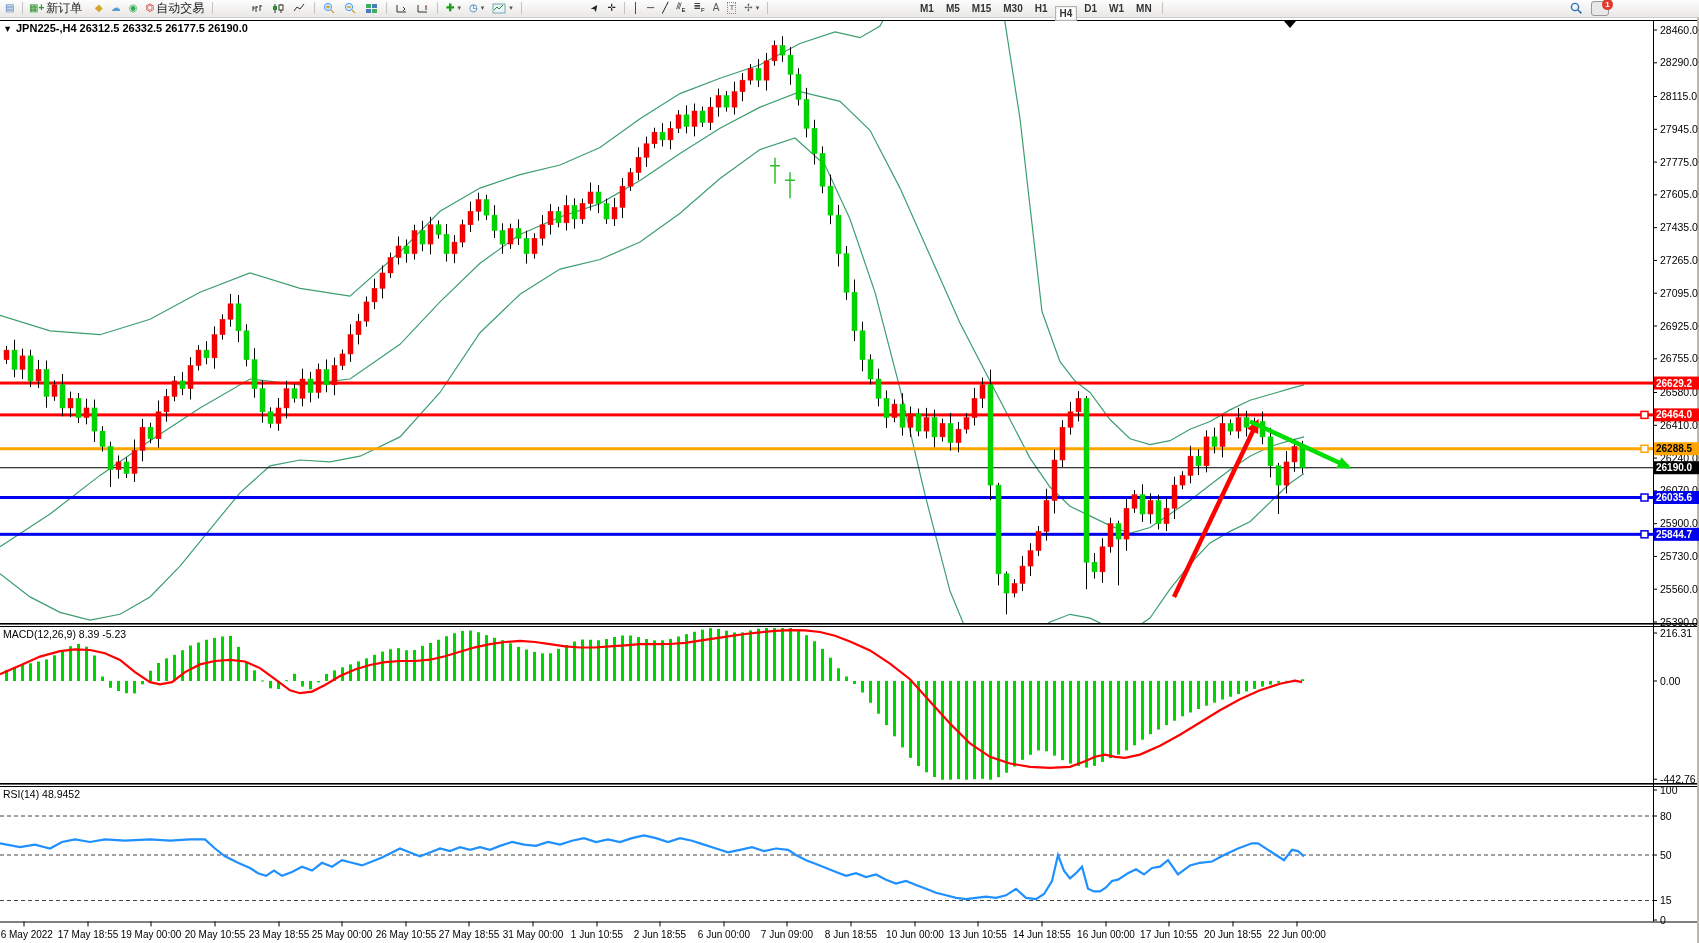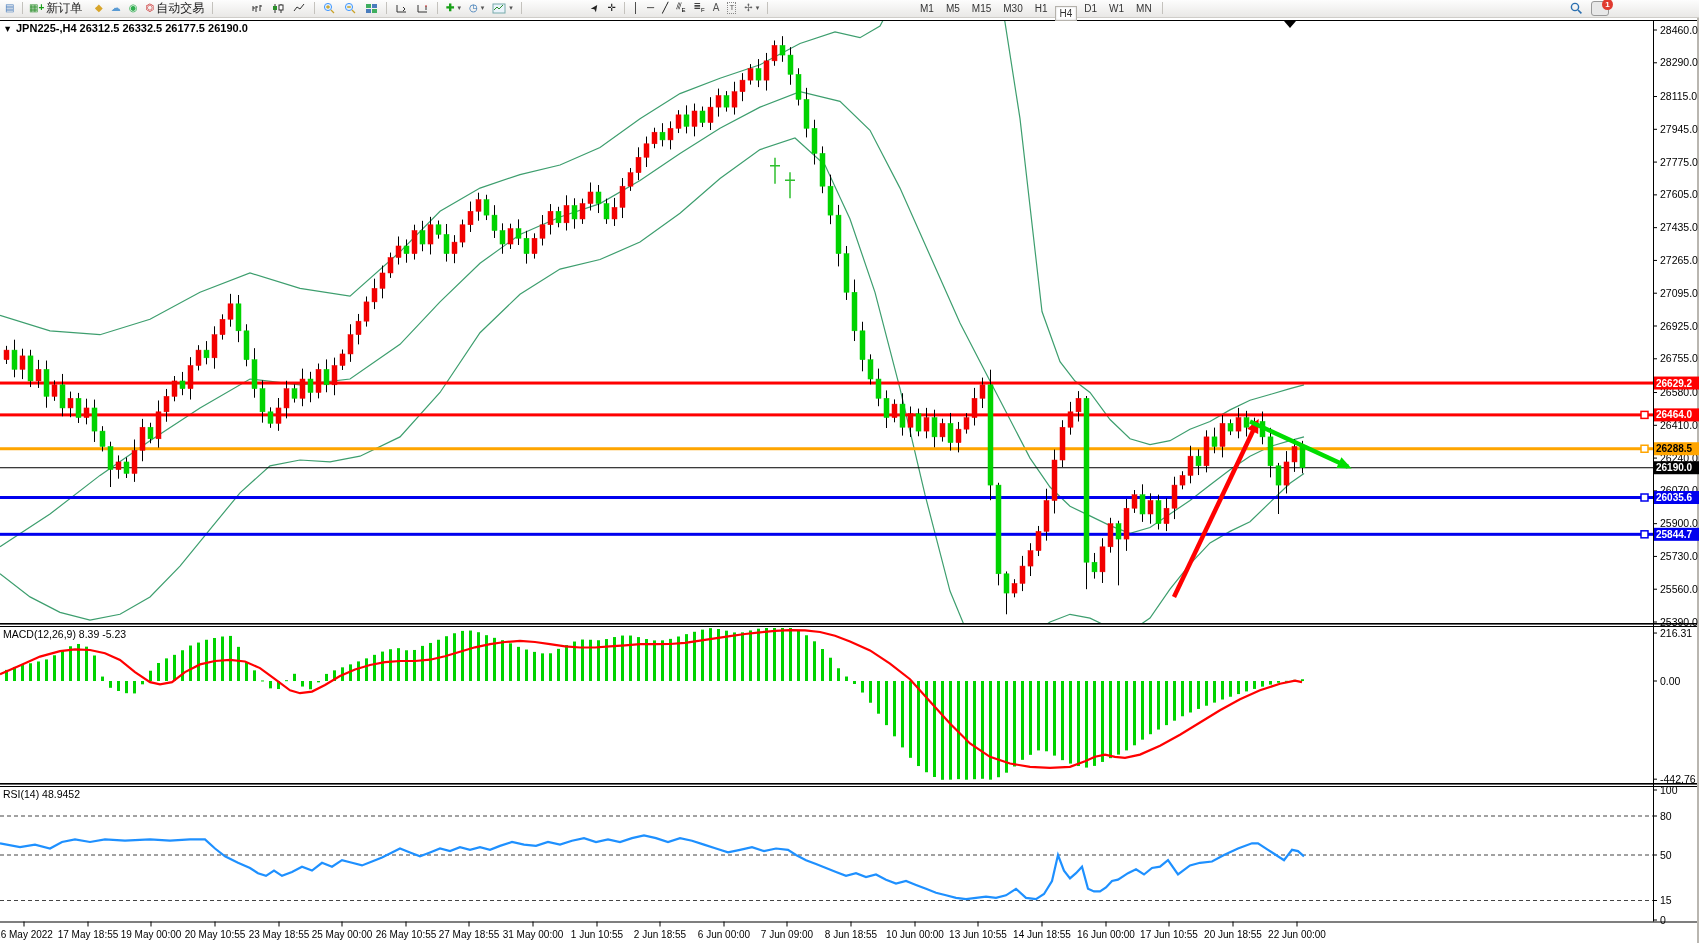--- a/index.html
+++ b/index.html
@@ -6,21 +6,21 @@
   #app{position:relative;width:1699px;height:943px;overflow:hidden;background:#fff;}
   
   #toolbar{position:absolute;left:0;top:0;width:1699px;height:17px;
     background:linear-gradient(#fdfdfd,#e9e8e6);border-bottom:1px solid #cfcdc9;z-index:5;}
   .tbgroup{position:absolute;top:0;height:16px;display:flex;align-items:center;gap:2px;}
   .tbsep{width:1px;height:12px;background:#c4c2bd;margin:0 3px;}
   .tbtn{display:flex;align-items:center;gap:2px;height:14px;padding:0 2px;border:1px solid transparent;border-radius:2px;}
   .tico{font-size:10px;line-height:10px;}
   .tlabel{font-size:12px;color:#222;white-space:nowrap;font-family:Liberation Serif, serif;}
   .dd{font-size:7px;color:#555;margin-left:1px;}
-  .tf{font-size:10px;color:#333;padding:1px 4px;border:1px solid transparent;}
+  .tf{font-size:10px;color:#333;padding:1px 4px;border:1px solid transparent;font-weight:bold;}
   .tf.active{background:#fff;border:1px solid #b5b2ac;box-shadow:inset 0 0 2px #ccc;margin-top:10px;}
   #notif{position:relative;width:16px;height:13px;background:#e8e8e8;border:1px solid #999;border-radius:3px;}
   #notifbadge{position:absolute;right:-5px;top:-3px;width:11px;height:11px;border-radius:50%;
      background:#e03margin:0;background:#e0392b;background:#e03a2f;color:#fff;font-size:8px;font-weight:bold;
      display:flex;align-items:center;justify-content:center;}
   #chartwrap{position:absolute;left:0;top:17px;width:1699px;height:926px;background:#fff;}
   svg text{font-family:"Liberation Sans",sans-serif;}
   .axis-label{font-size:10.5px;fill:#000;}
   .date-label{font-size:10px;fill:#000;}
   .panel-label{font-size:10.5px;fill:#000;}

